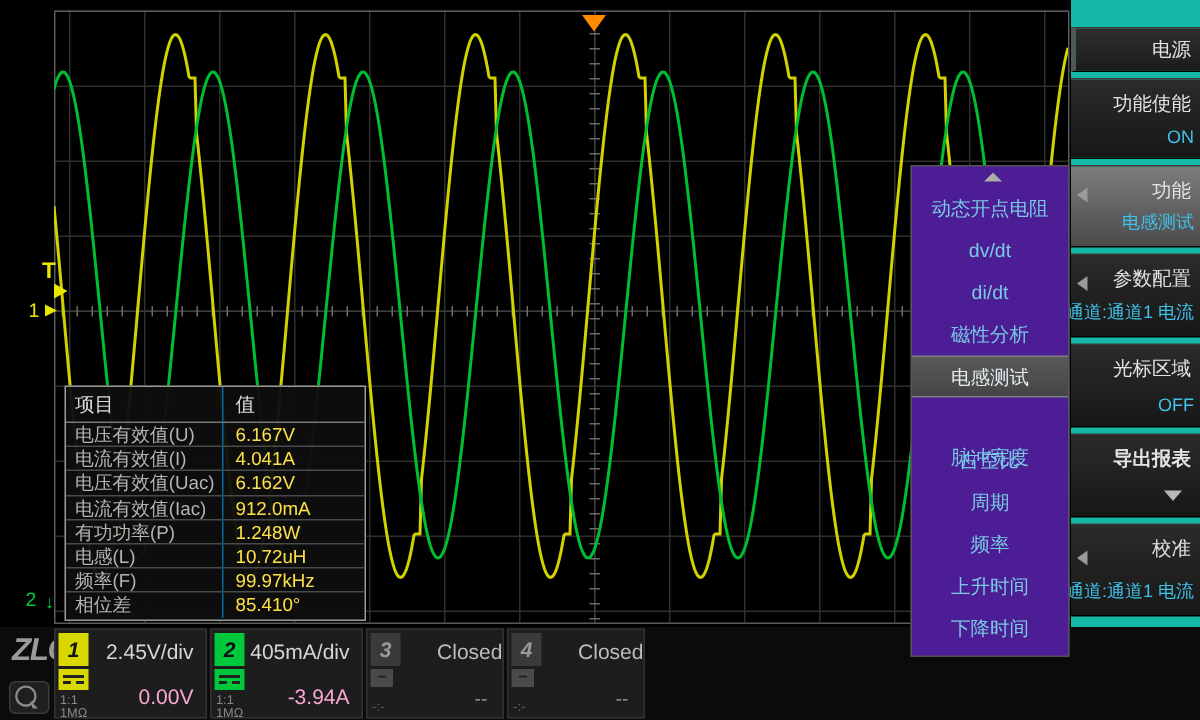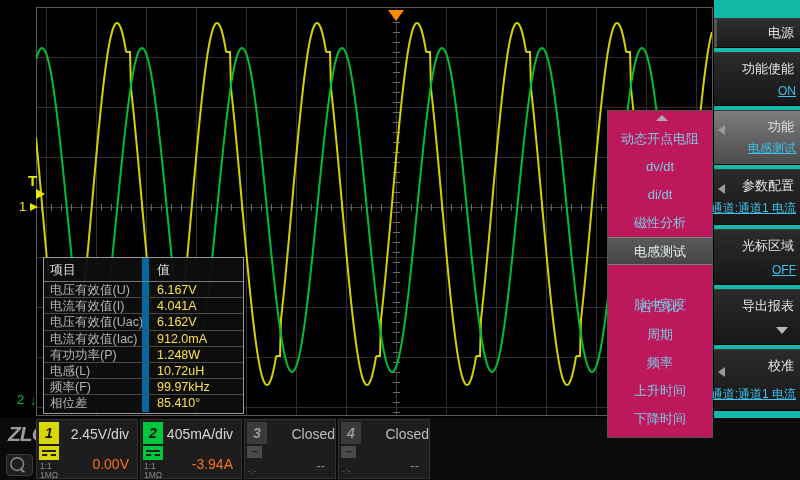--- a/index.html
+++ b/index.html
@@ -20,66 +20,66 @@
     border-top:4px solid transparent; border-bottom:4px solid transparent; border-left:8px solid #e8e800; }
   .lmark-2 { left:17px; top:392px; color:#00c83c; font-size:13px; font-weight:normal; }
   .arrow-down2 { position:absolute; left:30px; top:394px; color:#00c83c; font-size:12px; }
 
   
   #measure-table { position:absolute; left:43px; top:257px; width:201px; height:157px;
     background:rgba(14,14,14,0.96); border:1px solid #9a9a9a; font-size:13px; }
   #measure-table .thead { display:flex; height:24px; line-height:24px; color:#dcdcdc; border-bottom:1px solid #777; }
   #measure-table .trow { display:flex; height:16.2px; line-height:16.2px; border-bottom:1px solid #4a4a4a; }
   #measure-table .trow:last-child { border-bottom:none; }
-  #measure-table .c1 { width:105px; padding-left:6px; border-right:7px solid #0369a1; color:#b4b4b4;
+  #measure-table .c1 { width:105px; padding-left:6px; border-right:1px solid #0369a1; color:#b4b4b4;
     white-space:nowrap; overflow:hidden; font-size:12.5px; }
   #measure-table .c2 { flex:1; padding-left:8px; color:#fde047; font-size:12.5px; white-space:nowrap; }
   #measure-table .thead .c1 { color:#dcdcdc; font-size:13px; }
   #measure-table .thead .c2 { color:#dcdcdc; font-size:13px; }
 
   
   #dropdown { position:absolute; left:607px; top:110px; width:106px; height:328px;
-    background:#be185d; border:1px solid #545454; z-index:30; }
+    background:#4c1d95; border:1px solid #545454; z-index:30; }
   .menu-up-arrow { position:absolute; left:48px; top:4px; width:0; height:0;
     border-left:6px solid transparent; border-right:6px solid transparent; border-bottom:6px solid #ababab; }
   .menu-item { position:absolute; left:0; width:104px; height:28px; line-height:28px;
     text-align:center; color:#79c9e2; font-size:13px; white-space:nowrap; cursor:default; }
   .menu-item.selected { background:linear-gradient(#5a5a5a,#454545); color:#e4ecef;
     border-top:1px solid #7e7e7e; border-bottom:1px solid #7e7e7e; }
 
   
   #sidebar { position:absolute; left:714px; top:0; width:86px; height:418px; background:#14b8a6; }
   .side-btn { position:absolute; left:0; width:86px; background:linear-gradient(#2b2b2b,#171717);
     border-top:1px solid #3a3a3a; border-bottom:1px solid #000; }
   .side-btn.selected { background:linear-gradient(#7c7c7c,#4b4b4b); }
   .side-btn.header { background:linear-gradient(#2f2f2f,#1c1c1c); border-left:3px solid #555; }
   .side-label { position:absolute; right:6px; top:7px; color:#e3e3e3; font-size:13px; white-space:nowrap; }
   .side-label.single { top:50%; transform:translateY(-50%); }
-  .side-sub { position:absolute; right:4px; bottom:7px; color:#3fc1ea; font-size:12px; white-space:nowrap;text-decoration:underline; }
+  .side-sub { position:absolute; right:4px; bottom:7px; color:#3fc1ea; font-size:12px; white-space:nowrap; }
   .side-arrow { position:absolute; left:4px; top:12px; width:0; height:0;
     border-top:5px solid transparent; border-bottom:5px solid transparent; border-right:7px solid #9a9a9a; }
   .side-downtri { position:absolute; right:12px; bottom:10px; width:0; height:0;
     border-left:6px solid transparent; border-right:6px solid transparent; border-top:7px solid #b8b8b8; }
 
   
   #bottom-bar { position:absolute; left:0; top:418px; width:800px; height:62px; background:#0b0b0b; }
   #logo { position:absolute; left:8px; top:4px; color:#9a9a9a; font-weight:bold; font-style:italic;
     font-size:21px; letter-spacing:-1px; }
   #logo sup { font-size:8px; font-style:normal; }
   .hw-icon { position:absolute; top:36px; width:27px; height:22px; background:#1f1f1f;
     border:1px solid #3c3c3c; border-radius:4px; }
   .ch-block { position:absolute; top:1px; height:60px; background:#1d1d1d; border:1px solid #323232; }
   .ch-badge { position:absolute; left:2px; top:2px; width:20px; height:22px; text-align:center;
     line-height:22px; font-weight:bold; font-style:italic; font-size:14px; }
   .ch-coupling { position:absolute; left:2px; top:26px; width:20px; height:14px; }
   .ch-coupling .ln1 { position:absolute; left:3px; right:3px; top:4px; border-top:2px solid #222; }
   .ch-coupling .ln2 { position:absolute; left:3px; right:3px; top:8px; border-top:2px dashed #222; }
   .ch-probe { position:absolute; left:3px; top:42px; color:#8a8a8a; font-size:8.5px; line-height:9px; }
   .ch-scale { position:absolute; right:8px; top:6px; color:#d6d6d6; font-size:14px; }
-  .ch-value { position:absolute; right:8px; top:36px; color:#f97316; font-size:14px; }
+  .ch-value { position:absolute; right:8px; top:36px; color:#f9a8d4; font-size:14px; }
   .ch-closed-scale { position:absolute; left:30px; right:0; top:6px; text-align:right; color:#bcbcbc; font-size:14px; }
   .ch-dashbox { position:absolute; left:2px; top:26px; width:15px; height:12px; background:#4a4a4a;
     color:#1c1c1c; font-size:11px; line-height:11px; text-align:center; font-weight:bold; }
   .ch-dashdash { position:absolute; left:3px; top:46px; color:#5f5f5f; font-size:9px; }
   .ch-closed-val { position:absolute; right:10px; top:38px; color:#8f8f8f; font-size:13px; }
 </style>
 </head>
 <body>
 
 <div id="screen">
@@ -307,21 +307,21 @@
       </div>
       <div class="side-btn" style="top: 169px; height: 56px;">
         <div class="side-arrow" style="top: 14px;"></div>
         <div class="side-label">参数配置</div>
         <div class="side-sub">通道:通道1 电流</div>
       </div>
       <div class="side-btn" style="top: 229px; height: 56px;">
         <div class="side-label">光标区域</div>
         <div class="side-sub">OFF</div>
       </div>
-      <div class="side-btn" style="top: 289px; height: 56px;">
+      <div class="side-btn" style="top: 289px; height: 56px; font-weight: bold;">
         <div class="side-label">导出报表</div>
         <div class="side-downtri"></div>
       </div>
       <div class="side-btn" style="top: 349px; height: 62px;">
         <div class="side-arrow" style="top: 17px;"></div>
         <div class="side-label">校准</div>
         <div class="side-sub">通道:通道1 电流</div>
       </div>
     </div>
 

